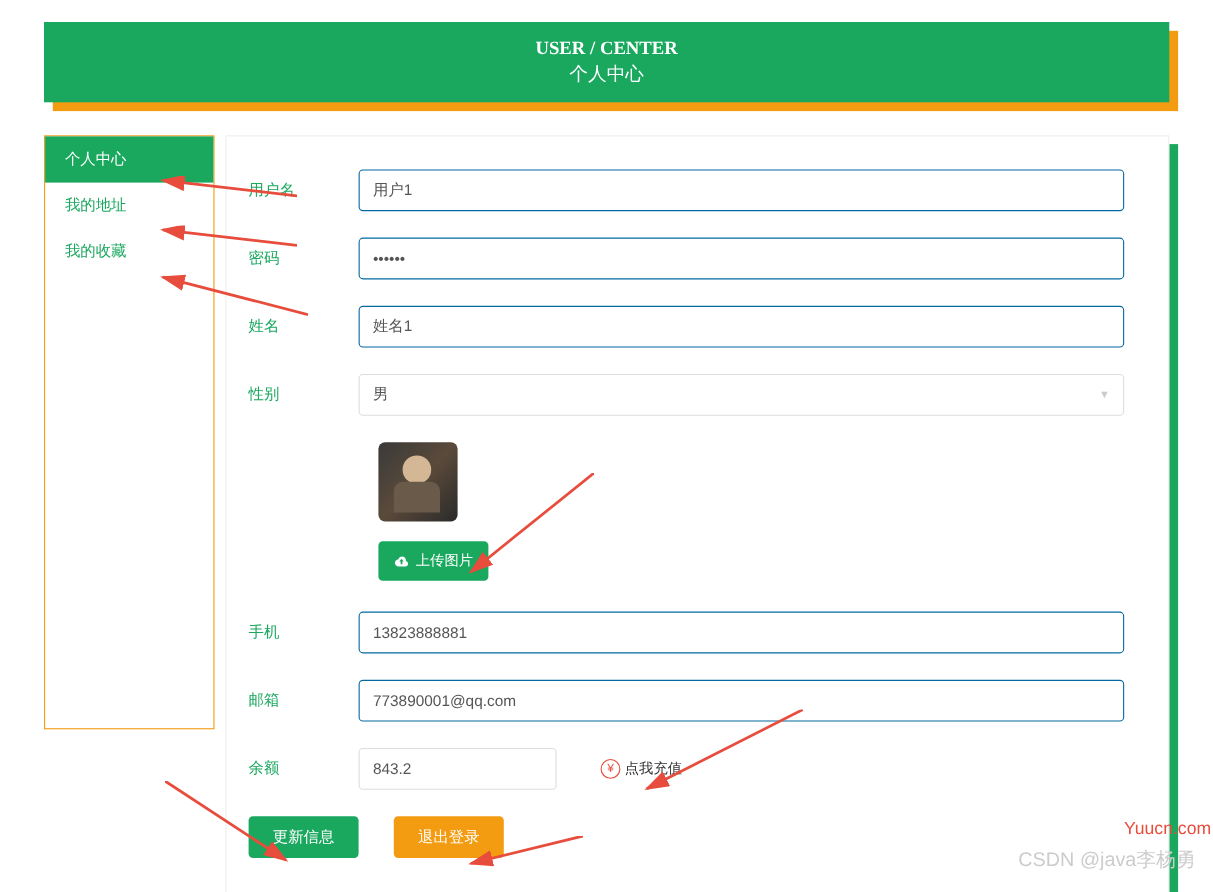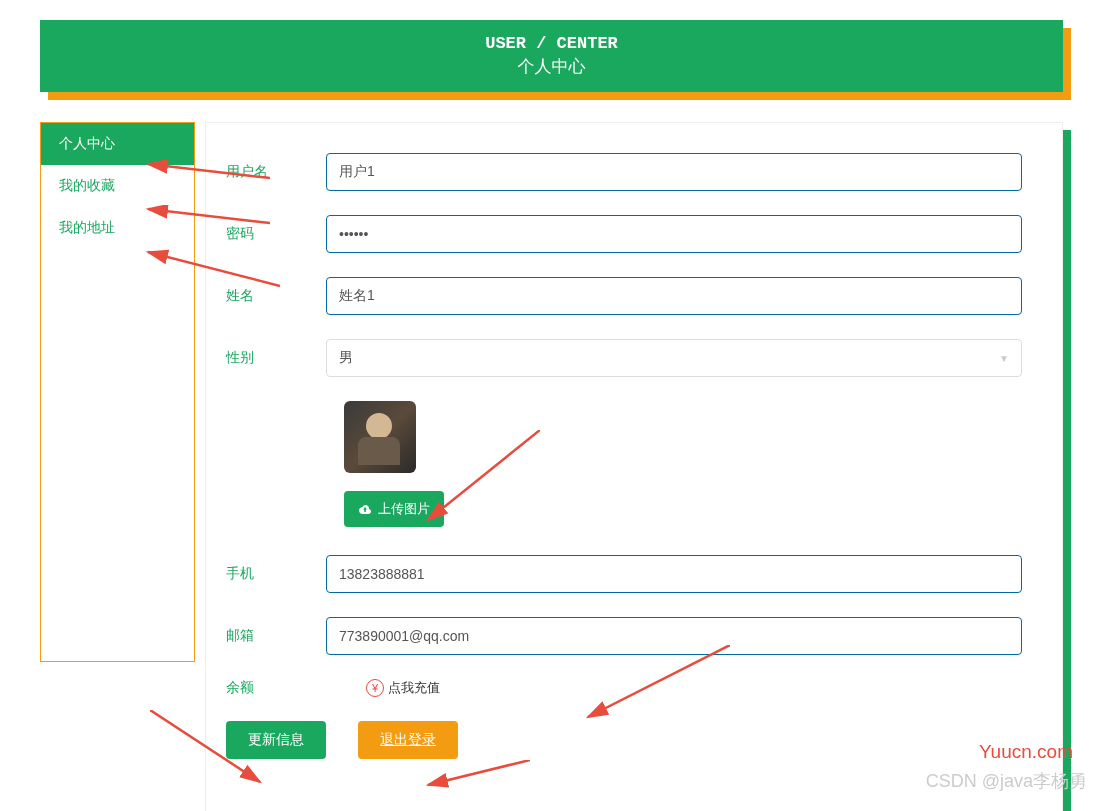--- a/index.html
+++ b/index.html
@@ -1,21 +1,21 @@
 <!DOCTYPE html>
 <html><head>
   <meta charset="utf-8">
   <style>
     * { box-sizing: border-box; margin: 0; padding: 0; }
     body { font-family: "Microsoft YaHei", Arial, sans-serif; background: #fff; font-size: 14px; color: #333; position: relative; }
     
     .header-wrap { position: relative; margin: 20px 40px 30px 40px; }
     .header-shadow { position: absolute; top: 8px; left: 8px; right: -8px; bottom: -8px; background: #f39c12; }
     .header { position: relative; background: #1aa85f; color: #fff; text-align: center; padding: 14px 0; }
-    .header-en { font-family: Liberation Mono, monospace; font-weight: bold; font-size: 17px; }
+    .header-en { font-family: Liberation Serif, serif; font-weight: bold; font-size: 17px; }
     .header-cn { font-size: 17px; margin-top: 2px; }
     
     .main-wrap { position: relative; margin: 0 40px 40px 40px; }
     .main-shadow { position: absolute; top: 8px; left: 200px; right: -8px; bottom: -8px; background: #1aa85f; }
     .main { position: relative; display: flex; align-items: flex-start; gap: 0; }
     
     .sidebar { width: 155px; border: 1px solid #f39c12; background: #fff; flex-shrink: 0; margin-right: 10px; min-height: 540px; }
     .sidebar-item { padding: 12px 18px; color: #1aa85f; cursor: pointer; font-size: 14px; }
     .sidebar-item.active { background: #1aa85f; color: #fff; }
     
@@ -37,46 +37,46 @@
     .upload-btn { display: inline-flex; align-items: flex-end; gap: 6px; background: #1aa85f; color: #fff; border: none; border-radius: 4px; padding: 9px 14px; font-size: 13px; cursor: pointer; margin-left: 118px; margin-bottom: 28px; }
     .upload-icon { display: inline-block; }
     
     .balance-row { display: flex; align-items: center; margin-bottom: 24px; }
     .balance-input { width: 180px; height: 38px; border: 1px solid #ddd; border-radius: 4px; padding: 0 12px; font-size: 14px; color: #555; }
     .recharge-link { margin-left: 40px; display: flex; align-items: center; gap: 4px; cursor: pointer; font-size: 13px; color: #333; }
     .yen-icon { color: #e74c3c; border: 1px solid #e74c3c; border-radius: 50%; width: 18px; height: 18px; display: inline-flex; align-items: center; justify-content: center; font-size: 11px; }
     
     .action-row { display: flex; gap: 32px; margin-left: 0; margin-top: 20px; }
     .btn-update { background: #1aa85f; color: #fff; border: none; border-radius: 4px; padding: 10px 22px; font-size: 14px; cursor: pointer; }
-    .btn-logout { background: #f39c12; color: #fff; border: none; border-radius: 4px; padding: 10px 22px; font-size: 14px; cursor: pointer; text-decoration: underline; }
+    .btn-logout { background: #f39c12; color: #fff; border: none; border-radius: 4px; padding: 10px 22px; font-size: 14px; cursor: pointer; }
     
     .arrow { position: absolute; pointer-events: none; z-index: 100; }
     
     .watermark { position: fixed; bottom: 18px; right: 16px; color: #ccc; font-size: 18px; }
-    .watermark2 { position: fixed; bottom: 48px; right: 30px; color: #e74c3c; font-size: 19px; font-weight: 500; }
+    .watermark2 { position: fixed; bottom: 48px; right: 2px; color: #e74c3c; font-size: 16px; font-weight: 500; }
   </style>
 </head>
 <body>
 
 <div class="header-wrap">
   <div class="header-shadow"></div>
   <div class="header">
     <div class="header-en">USER / CENTER</div>
     <div class="header-cn">个人中心</div>
   </div>
 </div>
 
 <div class="main-wrap">
   <div class="main-shadow"></div>
   <div class="main">
 
     <div class="sidebar">
       <div class="sidebar-item active">个人中心</div>
+      <div class="sidebar-item">我的地址</div>
       <div class="sidebar-item">我的收藏</div>
-      <div class="sidebar-item">我的地址</div>
     </div>
 
     <div class="content">
       
       <div class="form-row">
         <div class="form-label">用户名</div>
         <input class="form-input" value="用户1" style="">
       </div>
       
       <div class="form-row">
@@ -117,20 +117,21 @@
         <input class="form-input" value="13823888881" style="">
       </div>
       
       <div class="form-row">
         <div class="form-label">邮箱</div>
         <input class="form-input" value="773890001@qq.com" style="">
       </div>
       
       <div class="balance-row">
         <div class="form-label">余额</div>
+        <input class="balance-input" value="843.2" style="">
         <div class="recharge-link">
           <span class="yen-icon">¥</span>
           <span>点我充值</span>
         </div>
       </div>
       
       <div class="action-row">
         <button class="btn-update">更新信息</button>
         <button class="btn-logout">退出登录</button>
       </div>

